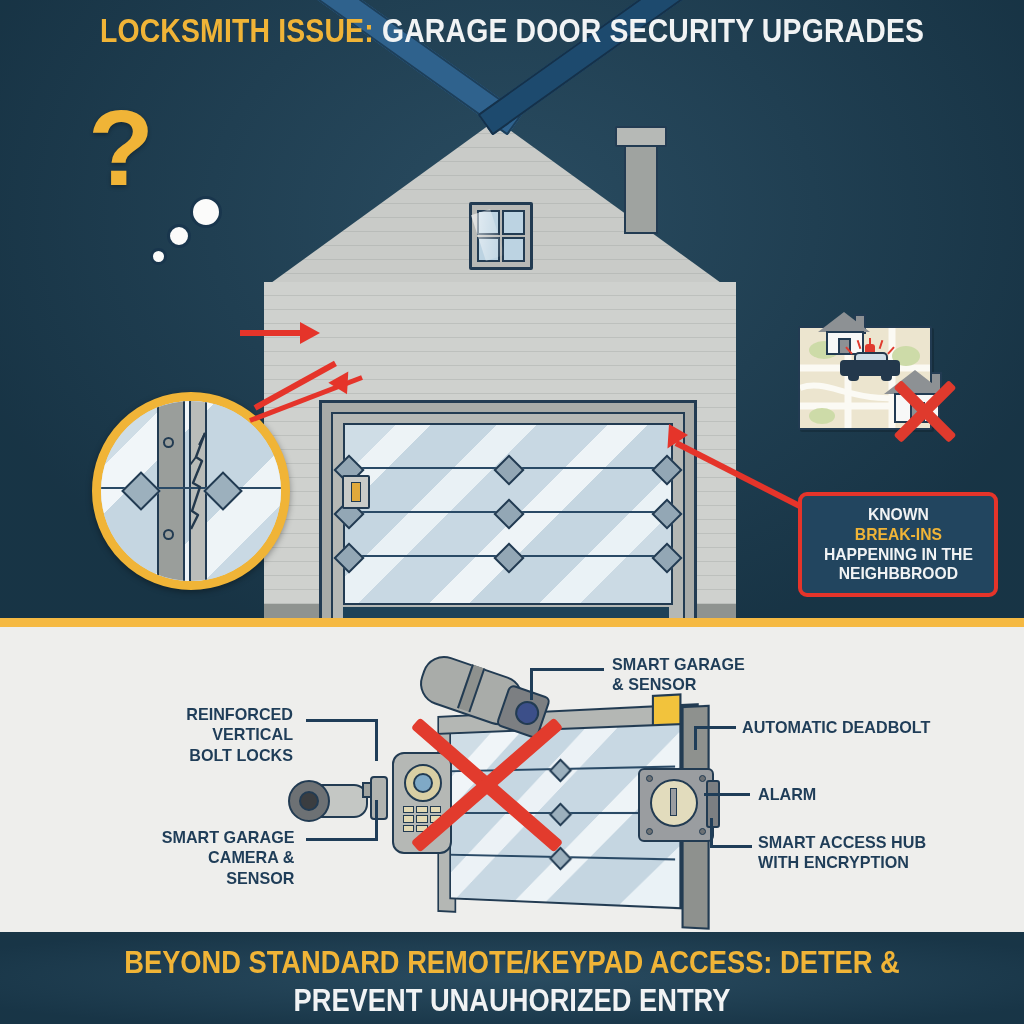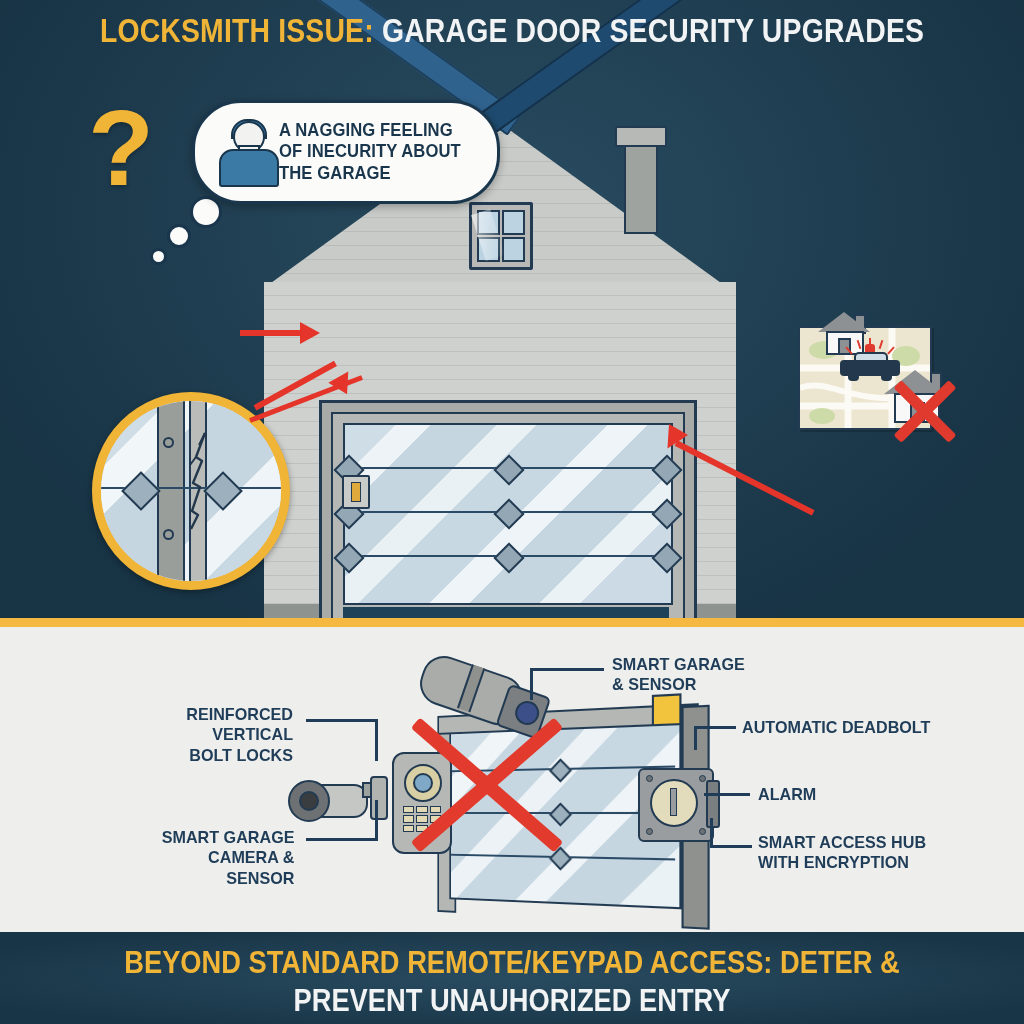--- a/index.html
+++ b/index.html
@@ -297,42 +297,37 @@
       <i></i>
       <i></i>
     </div>
   </div>
 
   <div class="qmark">?</div>
   <div class="dot" style="left:190px;top:196px;width:26px;height:26px"></div>
   <div class="dot" style="left:167px;top:224px;width:18px;height:18px"></div>
   <div class="dot" style="left:150px;top:248px;width:11px;height:11px"></div>
 
-  <div class="bubble">
-    <div class="person">
-      <div class="p-hair"></div>
-      <div class="p-head"></div>
-      <div class="p-neck"></div>
-      <div class="p-body"></div>
-    </div>
-    <div class="txt">
-      <div>A NAGGING FEELING</div>
-      <div>OF INECURITY ABOUT</div>
-      <div>THE GARAGE</div>
-    </div>
-  </div>
 
   <div class="arrowline" style="left:240px;top:330px;width:62px;height:6px"></div>
   <div class="arrowhead" style="left:300px;top:322px;border-top:11px solid transparent;border-bottom:11px solid transparent;border-left:20px solid #e5342a;"></div>
 
   <div class="arrowline" style="left:250px;top:418px;width:120px;height:5px;transform:rotate(-21deg);transform-origin:0 50%;"></div>
 
   <div class="arrowline" style="left:255px;top:405px;width:92px;height:6px;transform:rotate(-29deg);transform-origin:0 50%;"></div>
   <div class="arrowhead" style="left:332px;top:370px;border-left:11px solid transparent;border-right:11px solid transparent;border-bottom:20px solid #e5342a;transform:rotate(32deg);"></div>
 
+  <div class="callout co-right">
+    <span>
+      <div>KNOWN</div>
+      <div class="gold">BREAK-INS</div>
+      <div>HAPPENING IN THE</div>
+      <div>NEIGHBBROOD</div>
+    </span>
+  </div>
   <div class="arrowline" style="left:676px;top:440px;width:154px;height:6px;transform:rotate(27deg);transform-origin:0 50%;"></div>
   <div class="arrowhead" style="left:662px;top:428px;border-left:11px solid transparent;border-right:11px solid transparent;border-bottom:22px solid #e5342a;transform:rotate(-150deg);"></div>
 
   <div class="divider"></div>
 
   <div class="band-mid"></div>
 
   <div class="lbl" style="left:122px;top:705px">
     <div style="text-align:right;width:180px">REINFORCED VERTICAL</div>
     <div style="text-align:right;width:180px">BOLT LOCKS</div>

